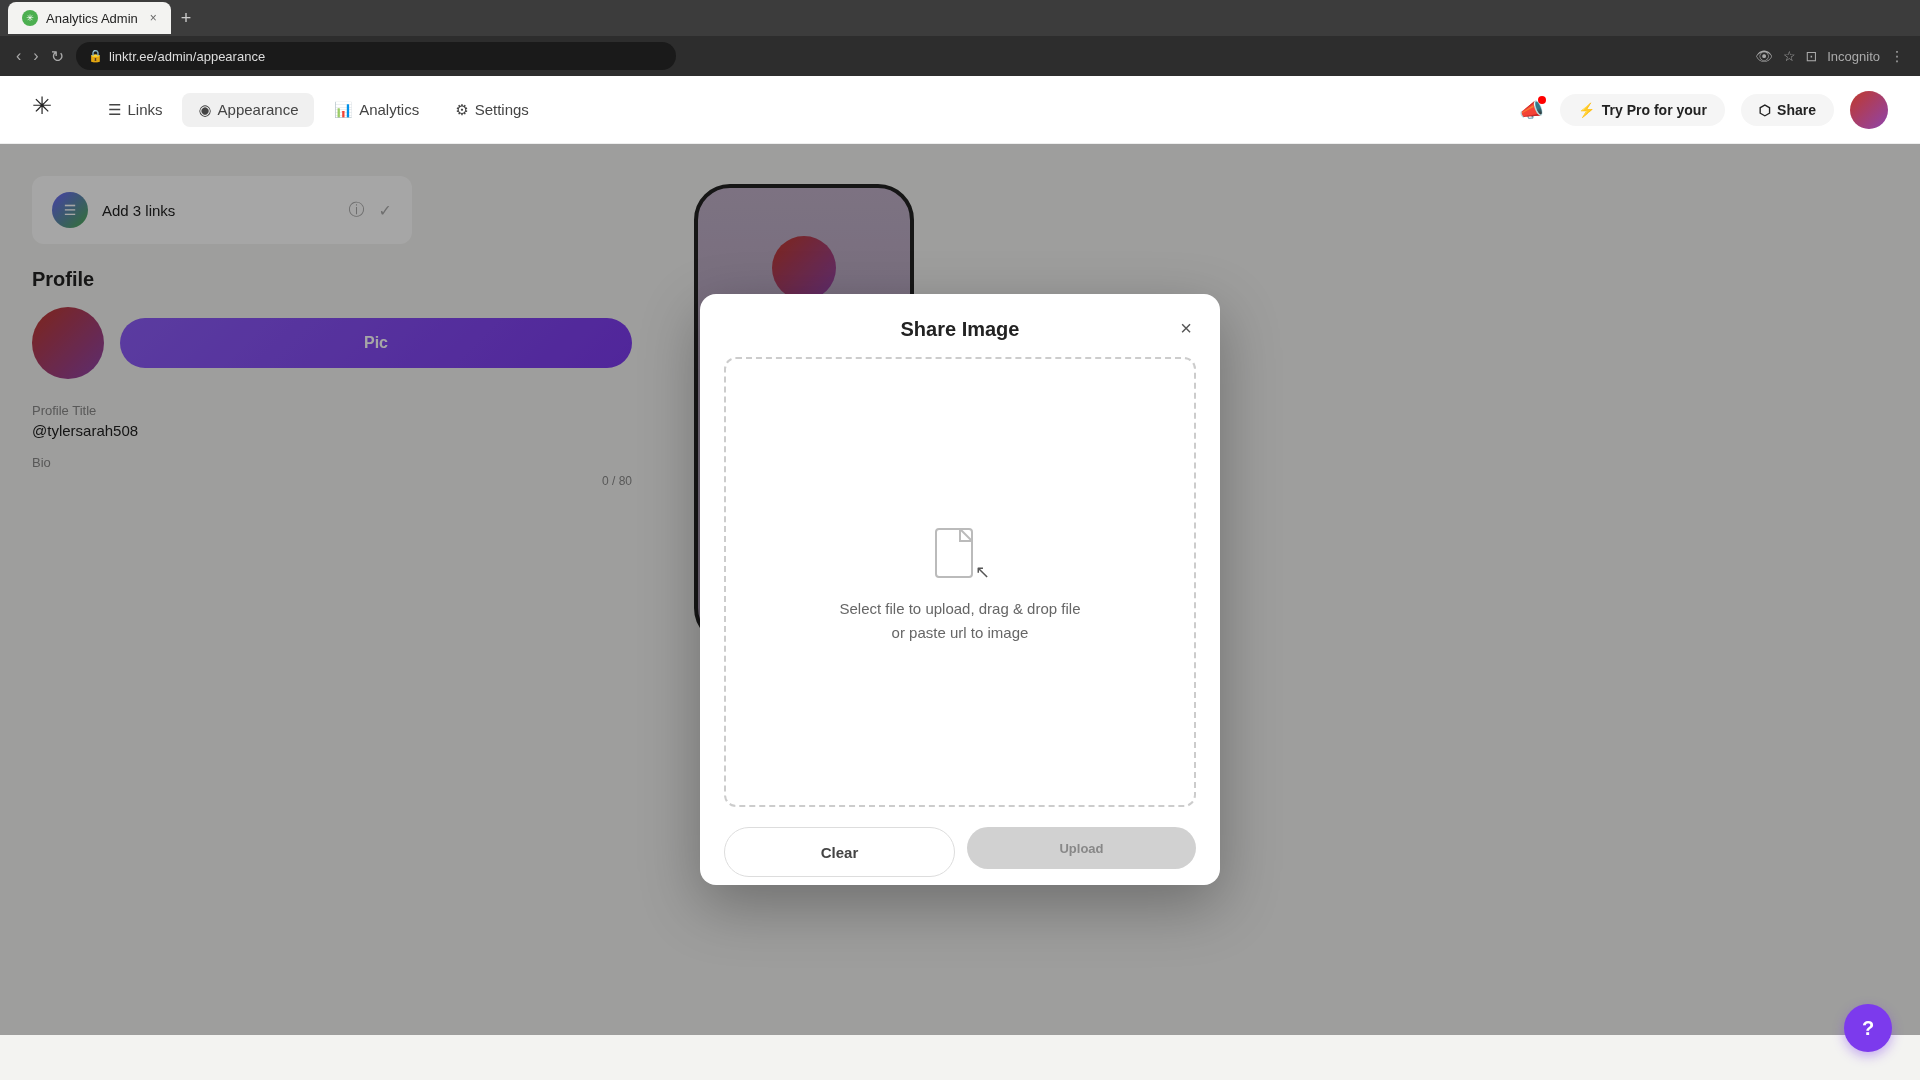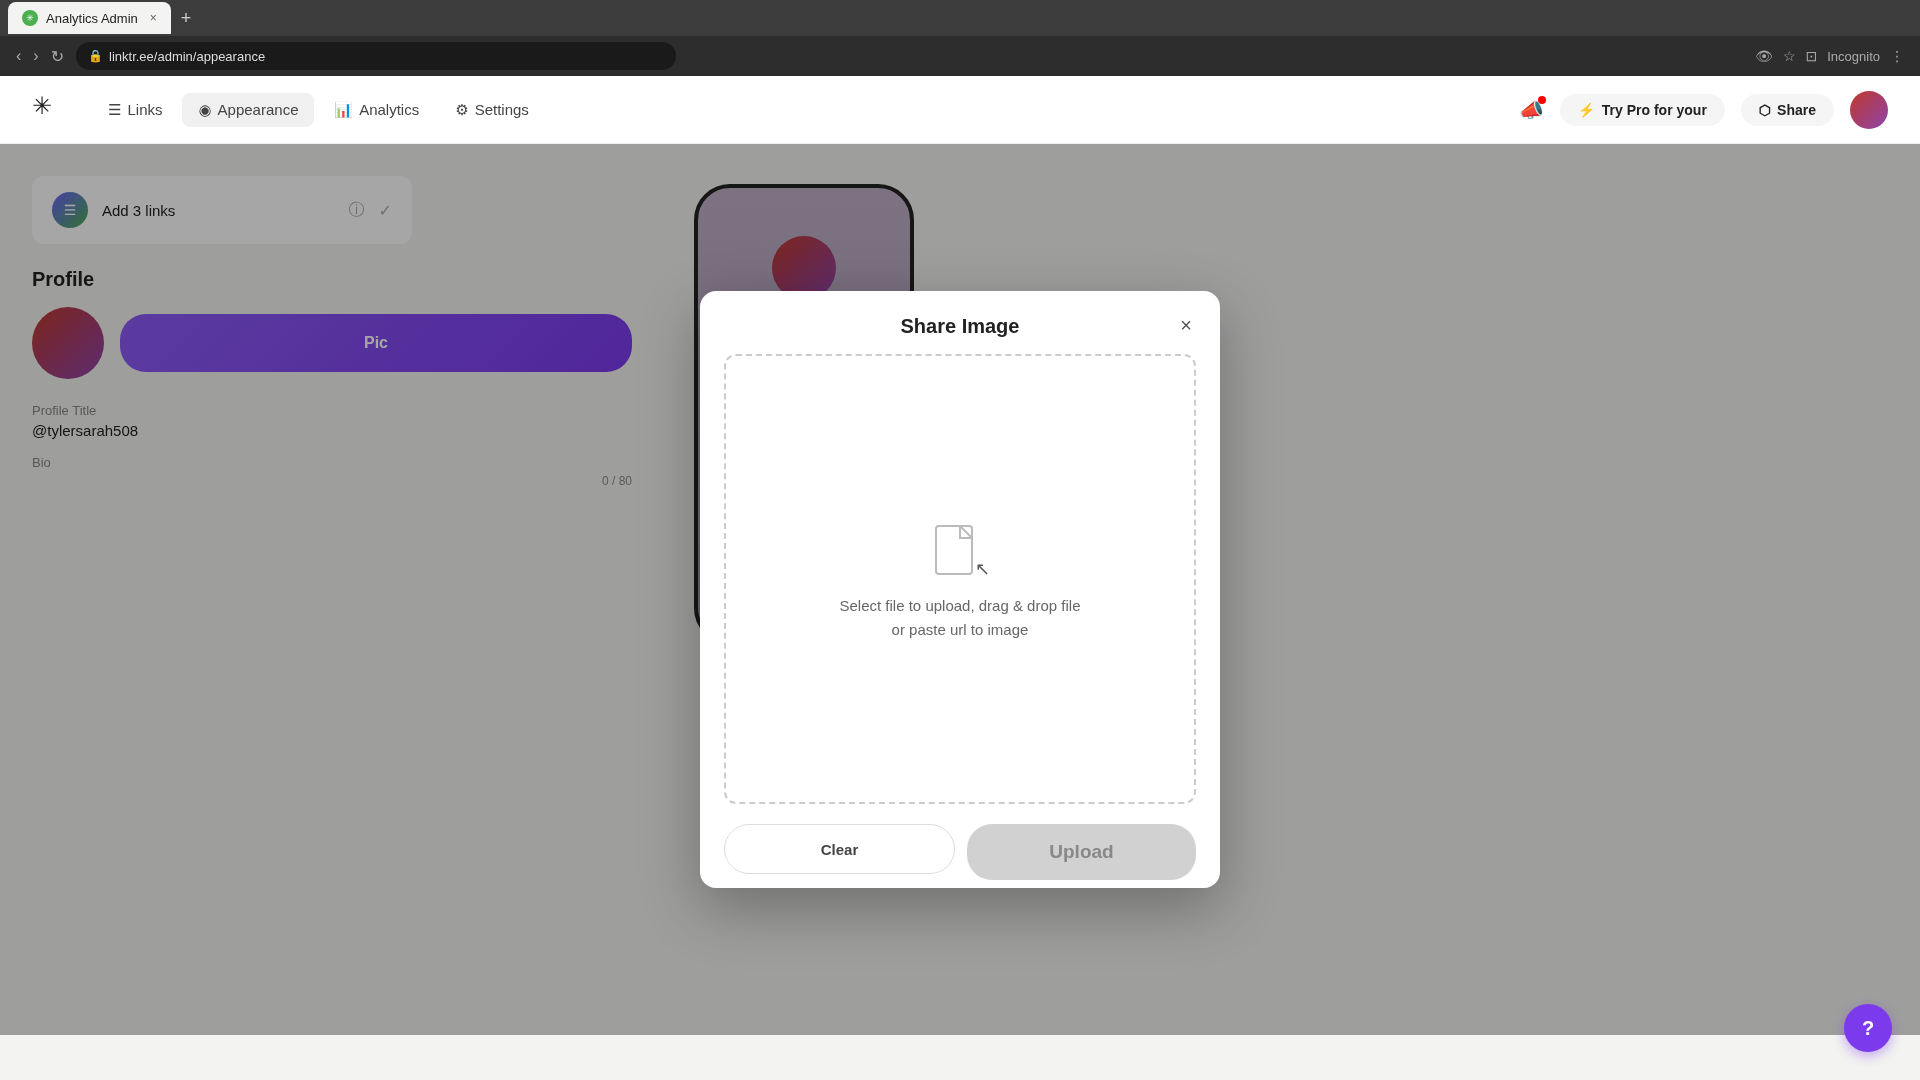--- a/index.html
+++ b/index.html
@@ -216,21 +216,21 @@
       gap: 16px;
     }
     .profile-avatar {
       width: 72px; height: 72px;
       border-radius: 50%;
       background: linear-gradient(135deg, #c0392b, #8e44ad);
       flex-shrink: 0;
     }
     .pic-button {
       flex: 1;
-      height: 58px;
+      height: 50px;
       background: linear-gradient(135deg, #8b5cf6, #7c3aed);
       border: none;
       border-radius: 26px;
       color: white;
       font-size: 16px;
       font-weight: 600;
       cursor: pointer;
       display: flex;
       align-items: center;
       justify-content: center;
@@ -374,25 +374,25 @@
       background: white;
       border: 1.5px solid #ddd;
       border-radius: 25px;
       font-size: 15px;
       font-weight: 600;
       color: #444;
       cursor: pointer;
     }
     .btn-upload {
       flex: 1;
-      height: 56px;
+      height: 42px;
       background: #d1d1d1;
       border: none;
       border-radius: 25px;
-      font-size: 19px;
+      font-size: 13px;
       font-weight: 600;
       color: #888;
       cursor: not-allowed;
     }
 
     
     .help-btn {
       position: fixed;
       bottom: 28px;
       right: 28px;

